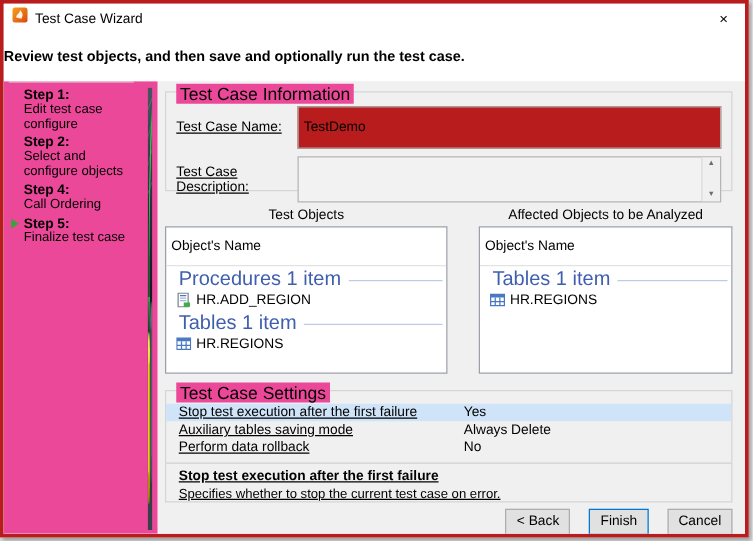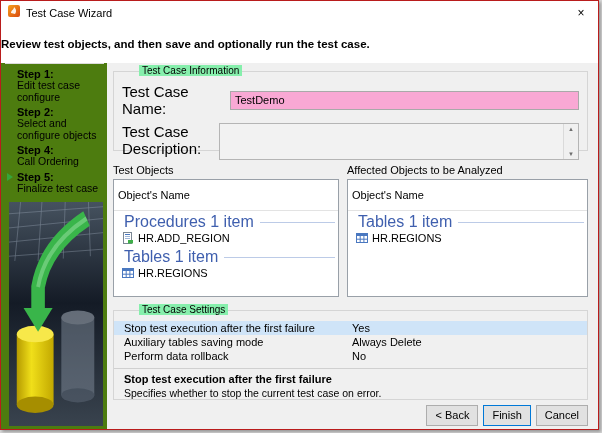--- a/index.html
+++ b/index.html
@@ -1,78 +1,78 @@
 <!DOCTYPE html>
 <html><head>
 <meta charset="utf-8">
 <style>
   * { box-sizing: border-box; margin: 0; padding: 0; }
   html,body { width:602px; height:433px; background:#d9d9d9; font-family:"Liberation Sans", sans-serif; }
-  .dialog { width:599px; height:430px; background:#fff; border:1px solid #b91c1c; box-shadow:2px 2px 3px rgba(0,0,0,.3); display:flex; flex-direction:column; }
+  .dialog { width:599px; height:430px; background:#fff; border:3px solid #b91c1c; box-shadow:2px 2px 3px rgba(0,0,0,.3); display:flex; flex-direction:column; }
 
   
   .titlebar { height:23px; background:#fff; display:flex; align-items:center; padding-left:6px; flex:0 0 auto; }
   .win-title { font-size:11px; color:#000; margin-left:5px; flex:1; }
   .close-btn { width:34px; height:100%; background:none; border:none; font-size:12px; color:#000; cursor:default; font-family:inherit; }
 
   
   .header { height:39px; background:#fff; display:flex; align-items:center; flex:0 0 auto; }
   .header-title { font-size:11.5px; font-weight:bold; color:#000; }
 
   
   .body { flex:1; display:flex; background:#f0f0f0; overflow:hidden; }
 
   
-  .sidebar { width:106px; background:#4d7c0f; display:flex; flex-direction:column; flex:0 0 auto; }
+  .sidebar { width:123px; background:#ec4899; display:flex; flex-direction:row; flex:0 0 auto; }
   .steps { margin:0 3px 0 4px; border-top:1px solid #dcdcdc; padding:4px 0 0 12px; position:relative; }
   .step { margin-bottom:3px; }
   .step-label { font-weight:bold; font-size:11px; line-height:12px; position:relative; color:#000; }
   .step-desc { font-size:10.5px; line-height:11.5px; color:#000; width:88px; }
   .arrow { position:absolute; left:-10px; top:2px; width:0; height:0;
            border-left:6px solid #35a53b; border-top:4px solid transparent; border-bottom:4px solid transparent; display:inline-block; }
   .graphic { flex:1; margin:5px 4px 3px 8px; overflow:hidden; }
   .graphic svg { width:100%; height:100%; display:block; }
 
   
   .main-col { flex:1; display:flex; flex-direction:column; }
   .main { flex:1; padding:8px 10px 0 6px; }
 
   .groupbox { position:relative; border:1px solid #d5d5d5; background:#f0f0f0; }
-  .group-title { position:absolute; top:-7px; left:8px; background:#86efac; padding:0 3px; font-size:10px; color:#000;margin-left:17px; }
+  .group-title { position:absolute; top:-7px; left:8px; background:#ec4899; padding:0 3px; font-size:14px; color:#000; }
 
   .info-group { height:80px; padding:11px 8px 6px; }
   .form-row { display:flex; align-items:center; margin-bottom:6px; }
-  .form-row.top { align-items:flex-start; }
-  .form-label { width:97px; font-size:15px; color:#000; flex:0 0 auto; }
-  .text-input { flex:1; height:19px; border:1px solid #a9a9a9; background:#f9a8d4; font:11px "Liberation Sans", sans-serif; padding:0 4px; color:#000; outline:none;margin-left:11px; }
+  .form-row.top { align-items:center; }
+  .form-label { width:97px; font-size:11px; color:#000; flex:0 0 auto;text-decoration:underline; }
+  .text-input { flex:1; height:34px; border:1px solid #a9a9a9; background:#b91c1c; font:11px "Liberation Sans", sans-serif; padding:0 4px; color:#000; outline:none; }
   .desc-box { flex:1; height:37px; border:1px solid #b5b5b5; background:#f2f2f2; display:flex; }
   .desc-input { flex:1; border:none; background:transparent; resize:none; outline:none; font:11px "Liberation Sans", sans-serif; }
   .vscroll { width:15px; background:#f0f0f0; border-left:1px solid #dadada; display:flex; flex-direction:column; justify-content:space-between; align-items:center; font-size:6px; color:#6e6e6e; padding:2px 0; }
 
-  .panels { display:flex; gap:8px; margin-top:13px; }
+  .panels { display:flex; gap:25px; margin-top:13px;text-align:center; }
   .panel-left { width:226px; flex:0 0 auto; }
   .panel-right { flex:1; }
   .panel-title { font-size:11px; color:#000; margin-bottom:3px; }
   .listbox { background:#fff; border:1px solid #99a0a8; height:118px; overflow:hidden; }
   .list-header { height:31px; border-bottom:1px solid #e3e3e3; font-size:11px; display:flex; align-items:center; padding-left:4px; color:#000; }
   .list-group { display:flex; align-items:center; height:15px; padding-left:10px; color:#3f5fae; font-size:16px; margin-top:3px; white-space:nowrap; }
   .group-line { flex:1; height:1px; background:#bccbe7; margin:2px 3px 0 6px; }
   .list-item { display:flex; align-items:center; height:17px; padding-left:8px; font-size:11px; color:#000; gap:4px; }
   .icon svg { display:block; }
 
-  .settings-group { margin-top:13px; height:90px; padding:10px 0 4px; }
+  .settings-group { margin-top:13px; height:90px; padding:10px 0 4px;text-decoration:underline; }
   .s-row { position:relative; height:14px; font-size:11px; display:flex; align-items:center; color:#000; }
   .s-row.sel { background:#cfe4f8; }
   .s-name { padding-left:10px; }
   .s-value { position:absolute; left:238px; }
   .settings-detail { border-top:1px solid #d0d0d0; margin-top:5px; padding:4px 10px 0; }
   .detail-title { font-weight:bold; font-size:11px; color:#000; }
   .detail-desc { font-size:10.5px; color:#000; margin-top:2px; }
 
-  .footer { height:30px; display:flex; justify-content:flex-end; align-items:center; gap:5px; padding-right:10px; flex:0 0 auto; }
+  .footer { height:30px; display:flex; justify-content:flex-end; align-items:center; gap:15px; padding-right:10px; flex:0 0 auto; }
   .btn { min-width:46px; height:21px; background:#e1e1e1; border:1px solid #adadad; font:11px "Liberation Sans", sans-serif; color:#000; padding:0 8px; }
   .btn.default { border:1px solid #0078d7; }
 </style>
 </head>
 <body>
 
 <div class="dialog">
 
   <div class="titlebar">
     <span class="app-icon">

